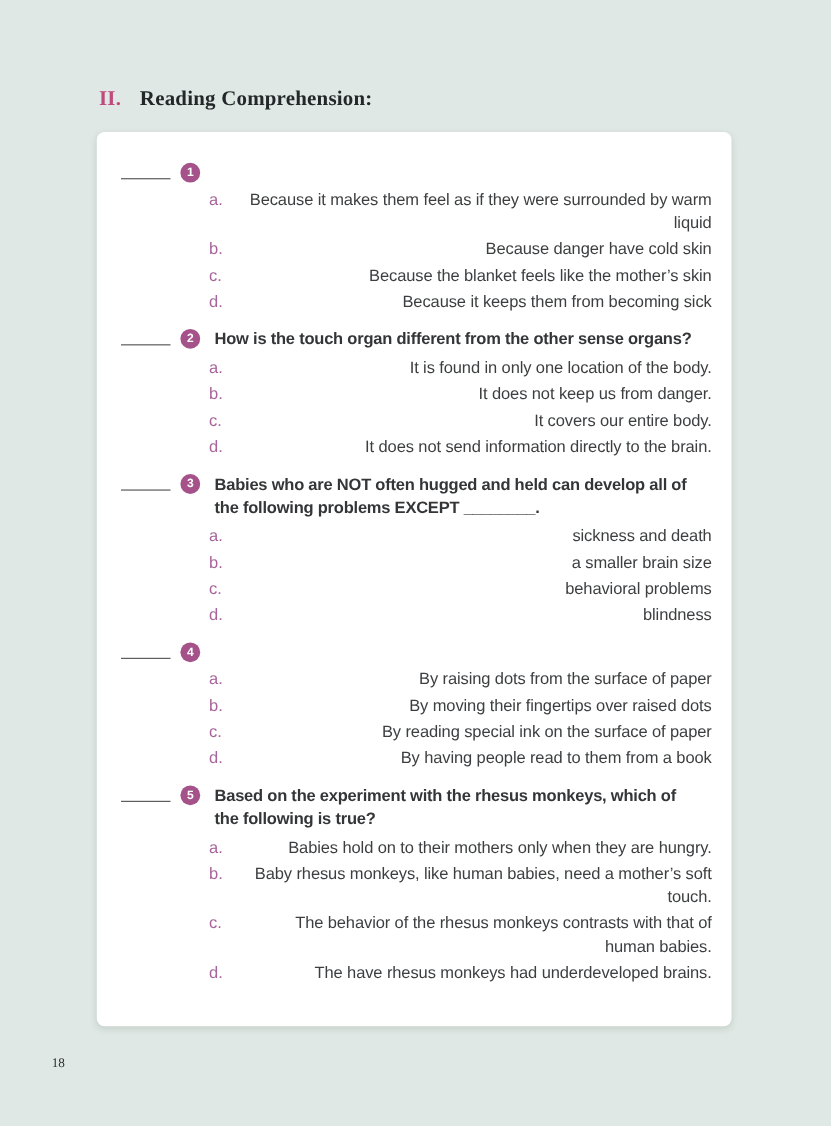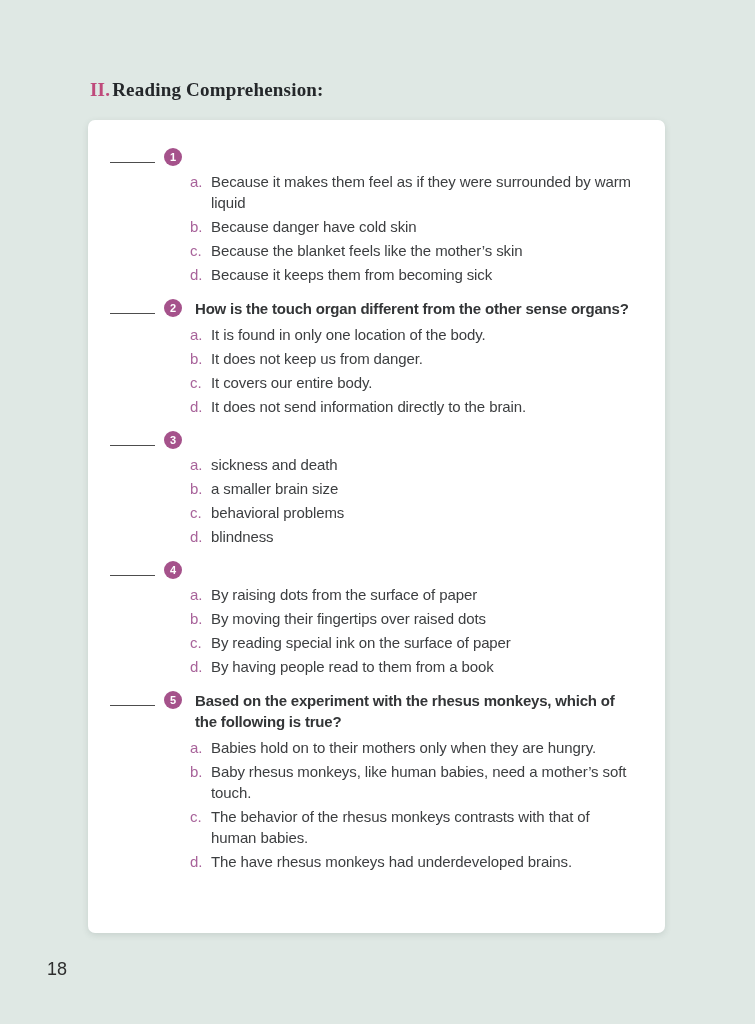--- a/index.html
+++ b/index.html
@@ -9,21 +9,21 @@
     font-family:"Liberation Sans", sans-serif;
     position:relative;
     overflow:hidden;
   }
   .heading {
     position:absolute; left:90px; top:79px;
     font-family:"Liberation Serif", serif;
     font-weight:bold; font-size:19px; color:#24272a;
     letter-spacing:0.2px;
   }
-  .heading .numeral { color:#bf4a7b; margin-right:2px; }
+  .heading .numeral { color:#bf4a7b; margin-right:17px; }
   .card {
     position:absolute; left:88px; top:120px;
     width:577px; height:813px;
     background:#ffffff;
     border-radius:7px;
     box-shadow:0 2px 6px rgba(60,80,75,0.15);
     padding:27px 18px 0 22px;
     box-sizing:border-box;
   }
   .question { margin-bottom:13px; }
@@ -47,26 +47,26 @@
     white-space:pre-line; width:460px;
   }
   .options { margin:5px 0 0 80px; }
   .option { display:flex; margin-bottom:3px; }
   .opt-letter {
     color:#a8639a; width:21px; flex:none;
     font-size:15px; line-height:21px;
   }
   .opt-text {
     color:#3c3e40; font-size:15px; line-height:21px;
-    letter-spacing:-0.1px; white-space:pre-line; width:436px;
+    letter-spacing:-0.1px; white-space:pre-line; width:436px;text-align:right;
   }
   .page-number {
     position:absolute; left:47px; top:959px;
-    font-family:Liberation Sans, sans-serif;
-    font-size:18px; color:#2e2e2e;
+    font-family:Liberation Serif, serif;
+    font-size:12px; color:#2e2e2e;
   }
 </style>
 </head>
 <body>
 
 <div class="heading">
   <span class="numeral">II.</span><span>Reading Comprehension:</span>
 </div>
 
 <div class="card">
@@ -120,20 +120,22 @@
         <span class="opt-letter">d.</span>
         <span class="opt-text">It does not send information directly to the brain.</span>
       </div>
     </div>
   </div>
 
   <div class="question">
     <div class="q-head">
       <span class="blank"></span>
       <span class="badge">3</span>
+      <div class="q-text">Babies who are NOT often hugged and held can develop all of
+the following problems EXCEPT ________.</div>
     </div>
     <div class="options">
       <div class="option">
         <span class="opt-letter">a.</span>
         <span class="opt-text">sickness and death</span>
       </div>
       <div class="option">
         <span class="opt-letter">b.</span>
         <span class="opt-text">a smaller brain size</span>
       </div>

